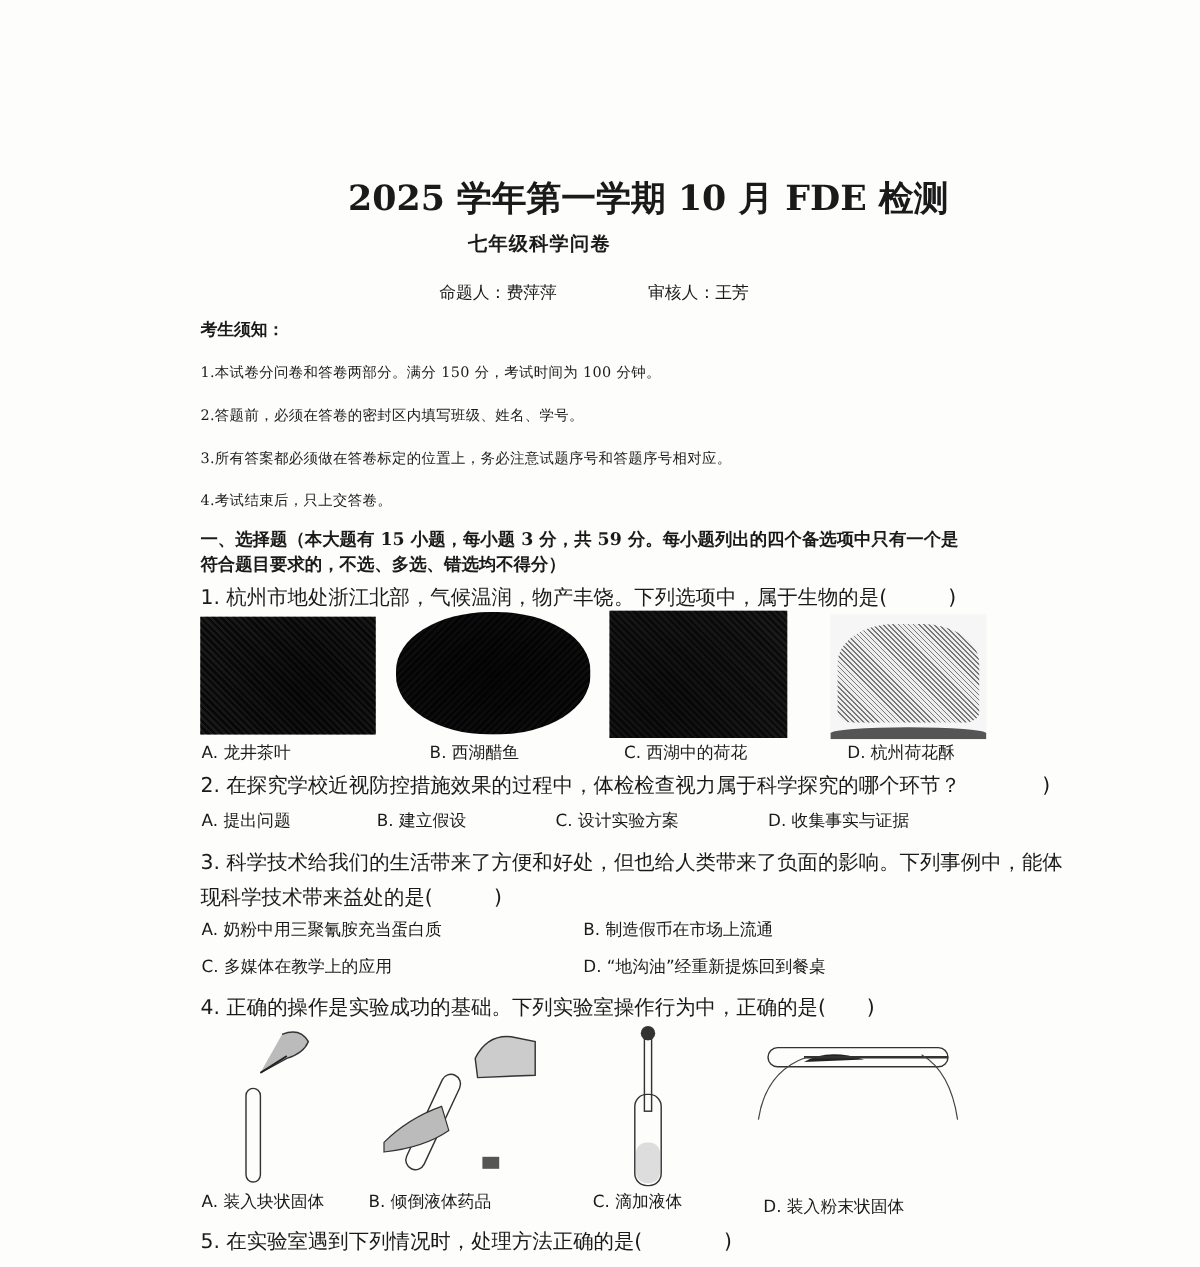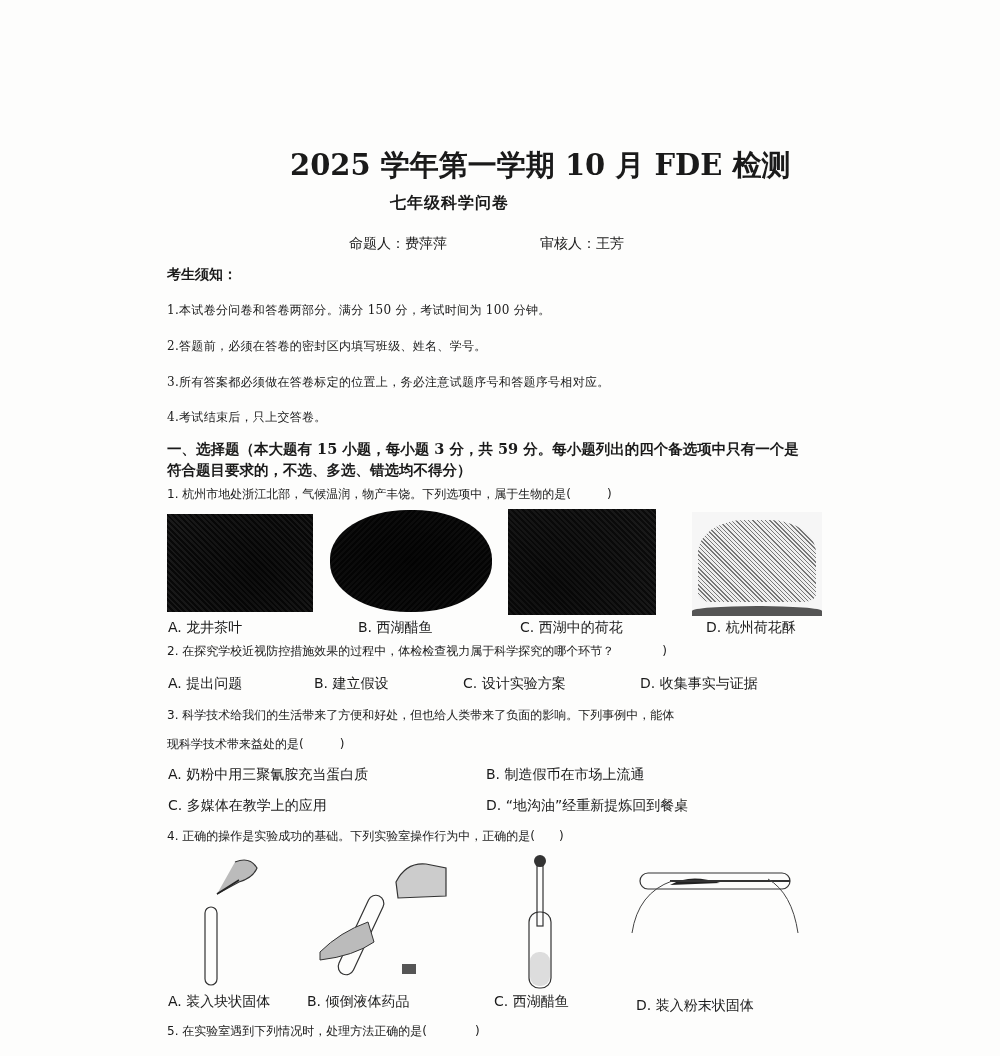--- a/index.html
+++ b/index.html
@@ -13,21 +13,21 @@
     .abs { position: absolute; white-space: nowrap; }
     .title {
       left: 290px; top: 146px; font-size: 29px; font-weight: bold; letter-spacing: 0px;
       font-family: "DejaVu Serif", "Liberation Serif", serif;
     }
     .subtitle { left: 390px; top: 193px; font-size: 16px; font-weight: bold; letter-spacing: 1px; }
     .meta { top: 235px; font-size: 14px; }
     .notice-head { left: 167px; top: 266px; font-size: 14px; font-weight: bold; }
     .line { left: 167px; font-size: 12px; letter-spacing: 0.3px; }
     .section { left: 167px; font-size: 14.5px; font-weight: bold; }
-    .q { left: 167px; font-size: 12px; font-family: "DejaVu Sans", "Liberation Sans", sans-serif; }
+    .q { left: 167px; font-size: 17px; font-family: "DejaVu Sans", "Liberation Sans", sans-serif; }
     .opt { font-size: 14px; font-family: "DejaVu Sans", "Liberation Sans", sans-serif; }
     .photo {
       position: absolute; overflow: hidden;
       background-color: #555;
     }
     .photo-a {
       background-image:
         repeating-linear-gradient(45deg, #333 0 2px, #999 2px 4px),
         radial-gradient(circle at 60% 60%, #444, #888);
       background-blend-mode: multiply;
@@ -57,21 +57,21 @@
       position: absolute; left: 0; right: 0; bottom: 0; height: 10px;
       background: #555; border-radius: 50% 50% 0 0;
     }
     svg.fig { position: absolute; }
   </style>
 </head>
 <body>
 
 <div class="abs title">2025 学年第一学期 10 月 FDE 检测</div>
 <div class="abs subtitle">七年级科学问卷</div>
-<div class="abs meta" style="left:349px;">命题人：费萍萍</div>
+<div class="abs meta" style="left:366px;">命题人：费萍萍</div>
 <div class="abs meta" style="left:540px;">审核人：王芳</div>
 
 <div class="abs notice-head">考生须知：</div>
 <div class="abs line" style="top:302px;">1.本试卷分问卷和答卷两部分。满分 150 分，考试时间为 100 分钟。</div>
 <div class="abs line" style="top:338px;">2.答题前，必须在答卷的密封区内填写班级、姓名、学号。</div>
 <div class="abs line" style="top:374px;">3.所有答案都必须做在答卷标定的位置上，务必注意试题序号和答题序号相对应。</div>
 <div class="abs line" style="top:409px;">4.考试结束后，只上交答卷。</div>
 
 <div class="abs section" style="top:440px;">一、选择题（本大题有 15 小题，每小题 3 分，共 59 分。每小题列出的四个备选项中只有一个是</div>
 <div class="abs section" style="top:461px;">符合题目要求的，不选、多选、错选均不得分）</div>
@@ -126,16 +126,16 @@
 
 <svg class="fig" style="left:630px;top:855px;" width="175" height="95">
   <rect x="10" y="18" width="150" height="16" rx="8" fill="none" stroke="#333" stroke-width="1.2"></rect>
   <path d="M40 30 q20 -12 50 -2 z" fill="#222"></path>
   <line x1="40" y1="26" x2="160" y2="26" stroke="#333" stroke-width="2"></line>
   <path d="M2 78 q6 -40 40 -52 M168 78 q-6 -40 -30 -54" fill="none" stroke="#444" stroke-width="1"></path>
 </svg>
 
 <div class="abs opt" style="left:168px;top:993px;">A. 装入块状固体</div>
 <div class="abs opt" style="left:307px;top:993px;">B. 倾倒液体药品</div>
-<div class="abs opt" style="left:494px;top:993px;">C. 西湖醋鱼</div>
+<div class="abs opt" style="left:494px;top:993px;">C. 滴加液体</div>
 <div class="abs opt" style="left:636px;top:997px;">D. 装入粉末状固体</div>
 
 <div class="abs q" style="top:1023px;">5. 在实验室遇到下列情况时，处理方法正确的是(　　　　)</div>
 
 </body></html>

